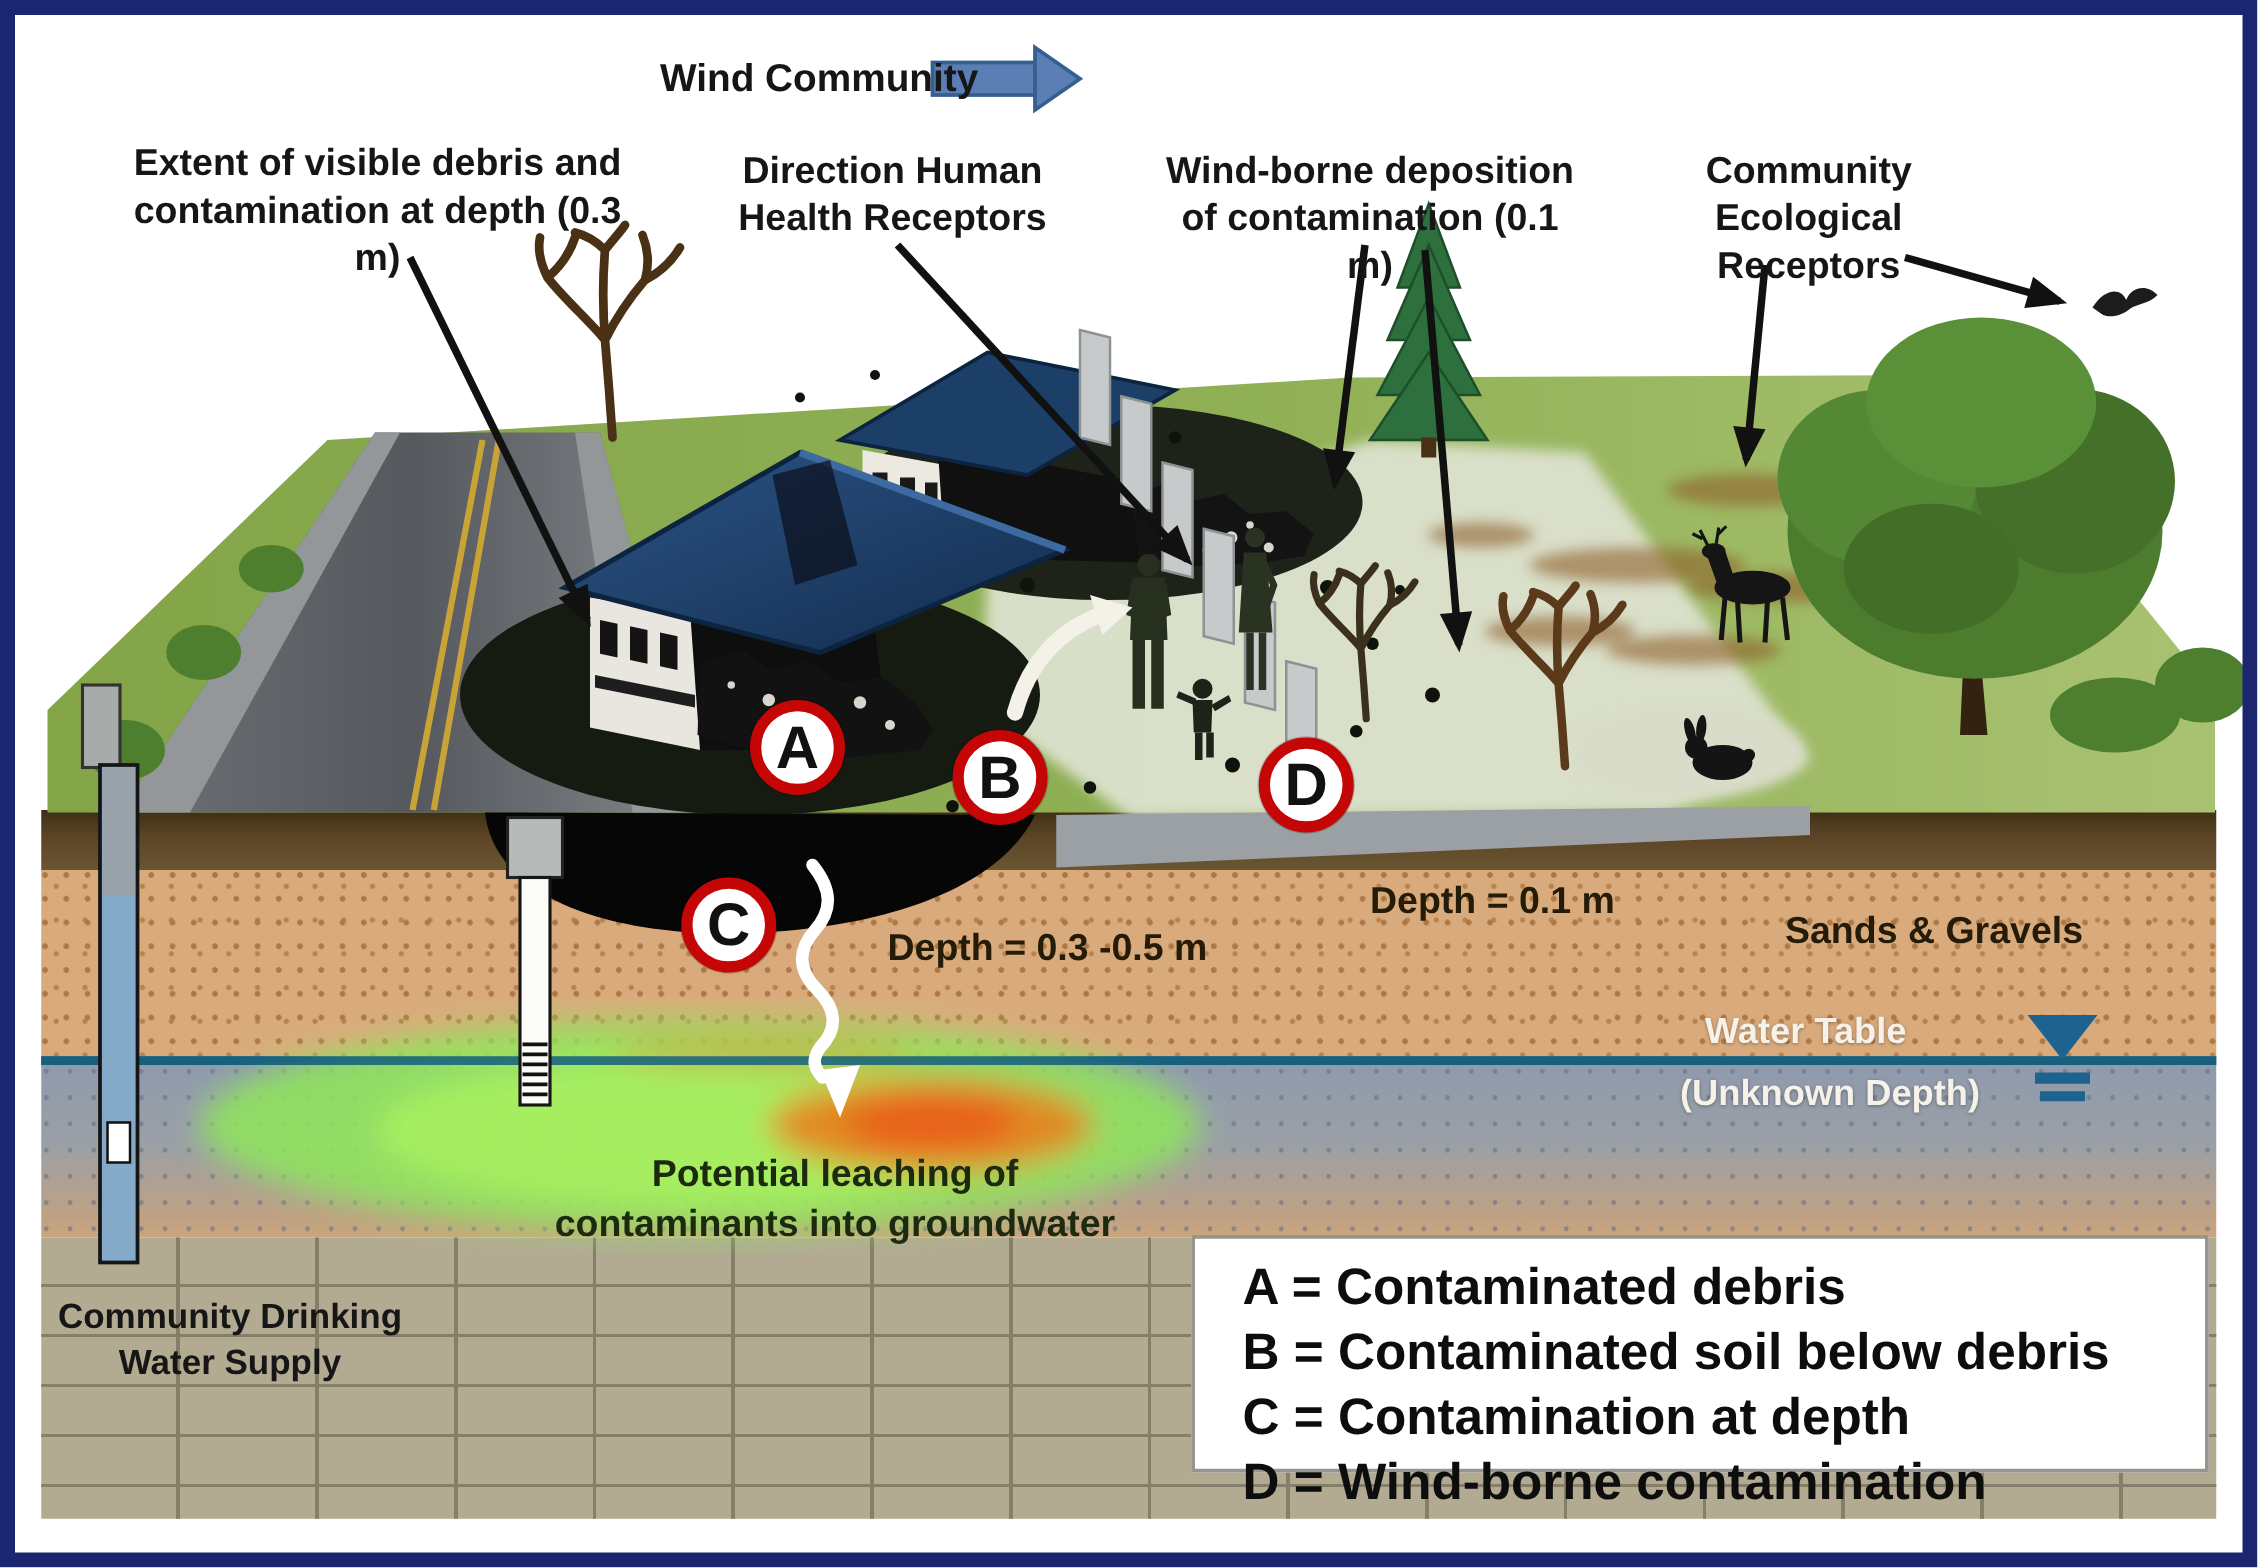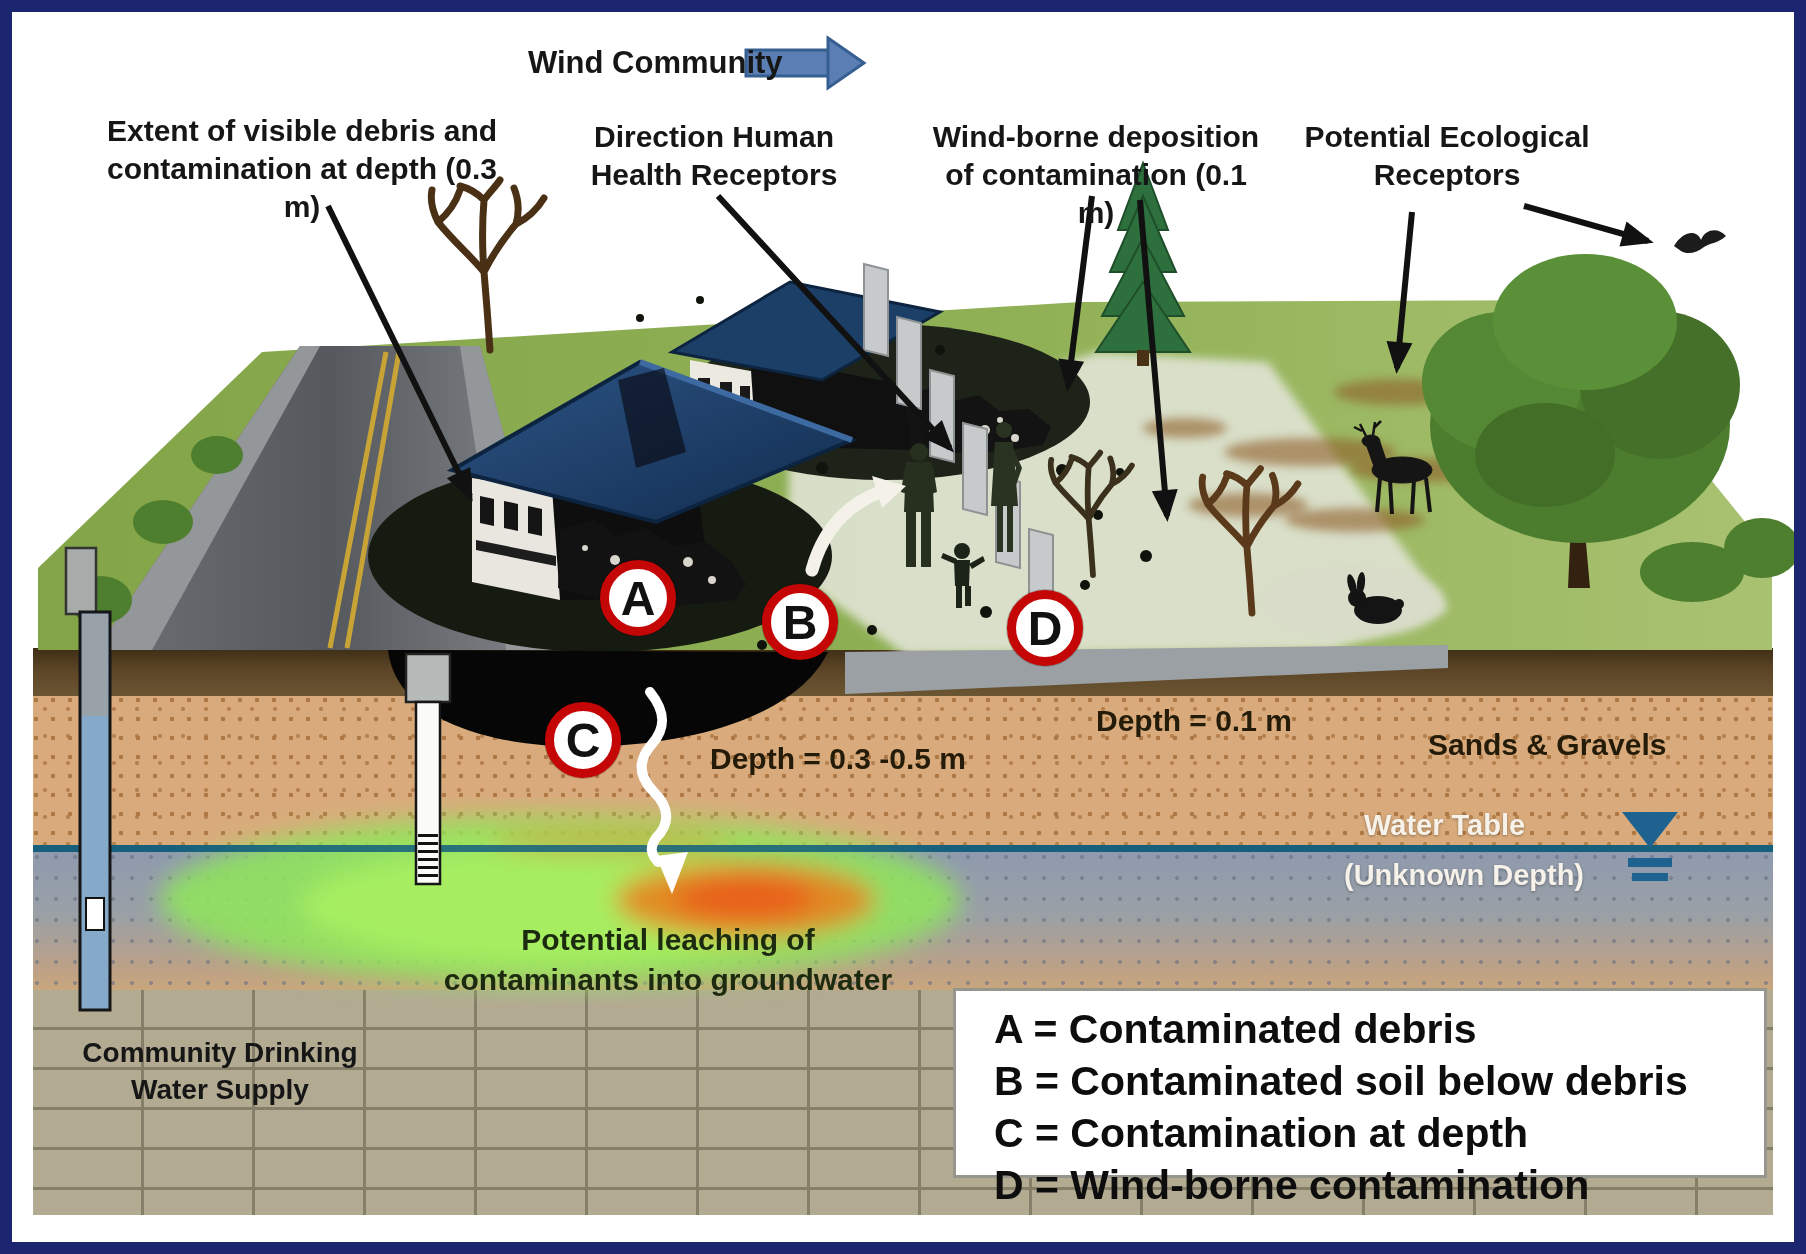--- a/index.html
+++ b/index.html
@@ -338,21 +338,21 @@
     <span>Direction Human</span><br>
     <span>Health Receptors</span>
   </div>
 
   <div class="abs lbl" style="left:926px;top:118px;width:340px;">
     <span>Wind-borne deposition</span><br>
     <span>of contamination (0.1 m)</span>
   </div>
 
   <div class="abs lbl" style="left:1292px;top:118px;width:310px;">
-    <span>Potential Ecological</span><br>
+    <span>Community Ecological</span><br>
     <span>Receptors</span>
   </div>
 
   <div class="abs lbl single dark-brown" style="left:1096px;top:702px;">
     <span>Depth = 0.1 m</span>
   </div>
 
   <div class="abs lbl single dark-brown" style="left:1428px;top:726px;">
     <span>Sands &amp; Gravels</span>
   </div>
@@ -367,21 +367,21 @@
 
   <div class="abs lbl single white" style="left:1344px;top:856px;font-size:29px;">
     <span>(Unknown Depth)</span>
   </div>
 
   <div class="abs lbl plume-text" style="left:428px;top:920px;width:480px;font-size:30px;line-height:40px;">
     <span>Potential leaching of</span><br>
     <span>contaminants into groundwater</span>
   </div>
 
-  <div class="abs lbl" style="left:44px;top:1034px;width:280px;font-size:28px;line-height:37px;margin-left:36px;">
+  <div class="abs lbl" style="left:44px;top:1034px;width:280px;font-size:28px;line-height:37px;">
     <span>Community Drinking</span><br>
     <span>Water Supply</span>
   </div>
 
   <div class="abs marker" style="left:600px;top:560px;">
     <span>A</span>
   </div>
   <div class="abs marker" style="left:762px;top:584px;">
     <span>B</span>
   </div>

